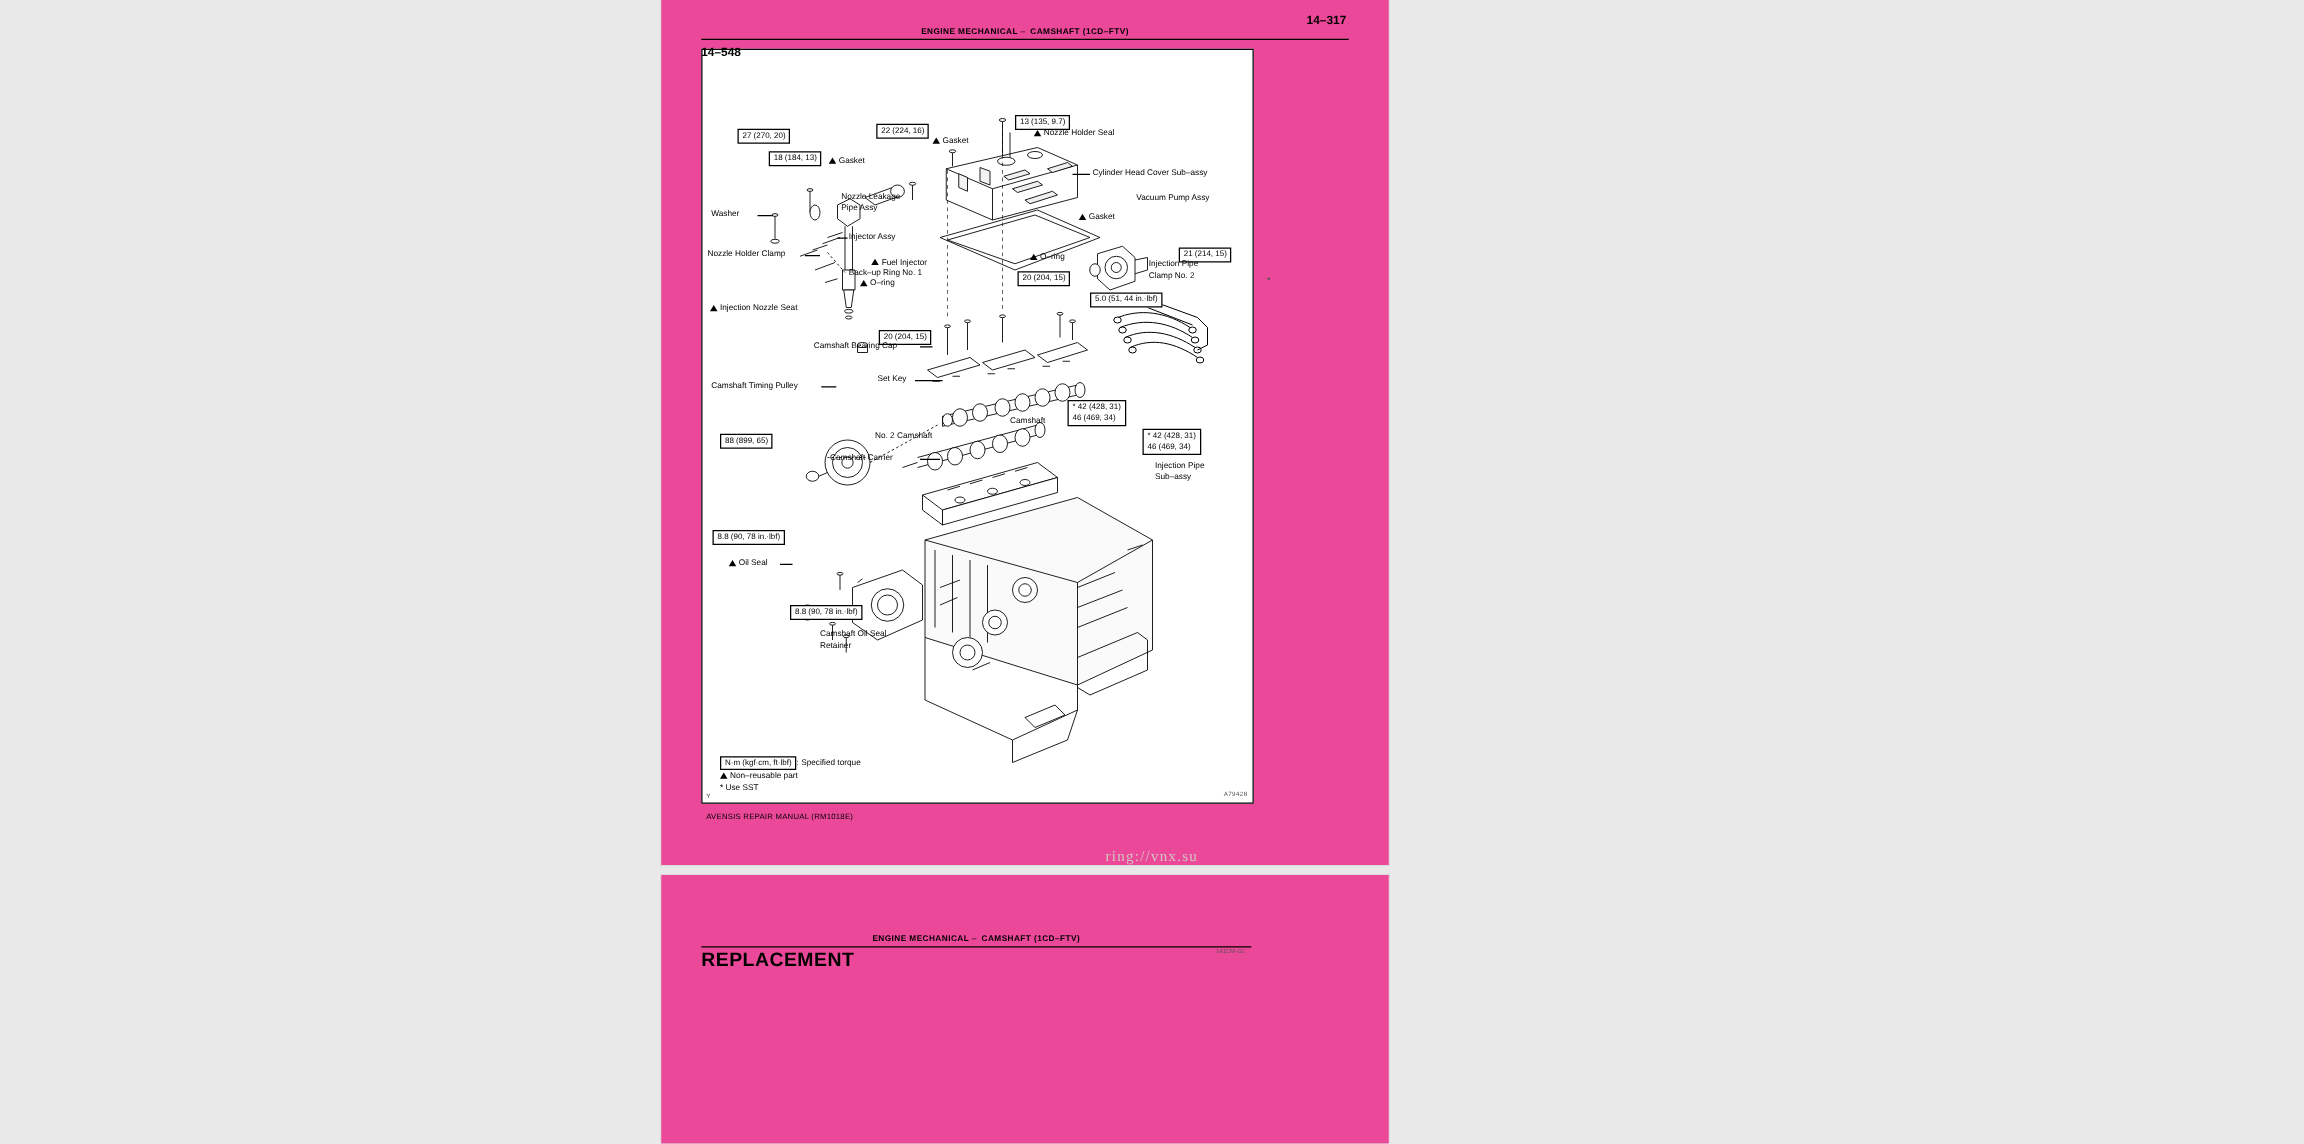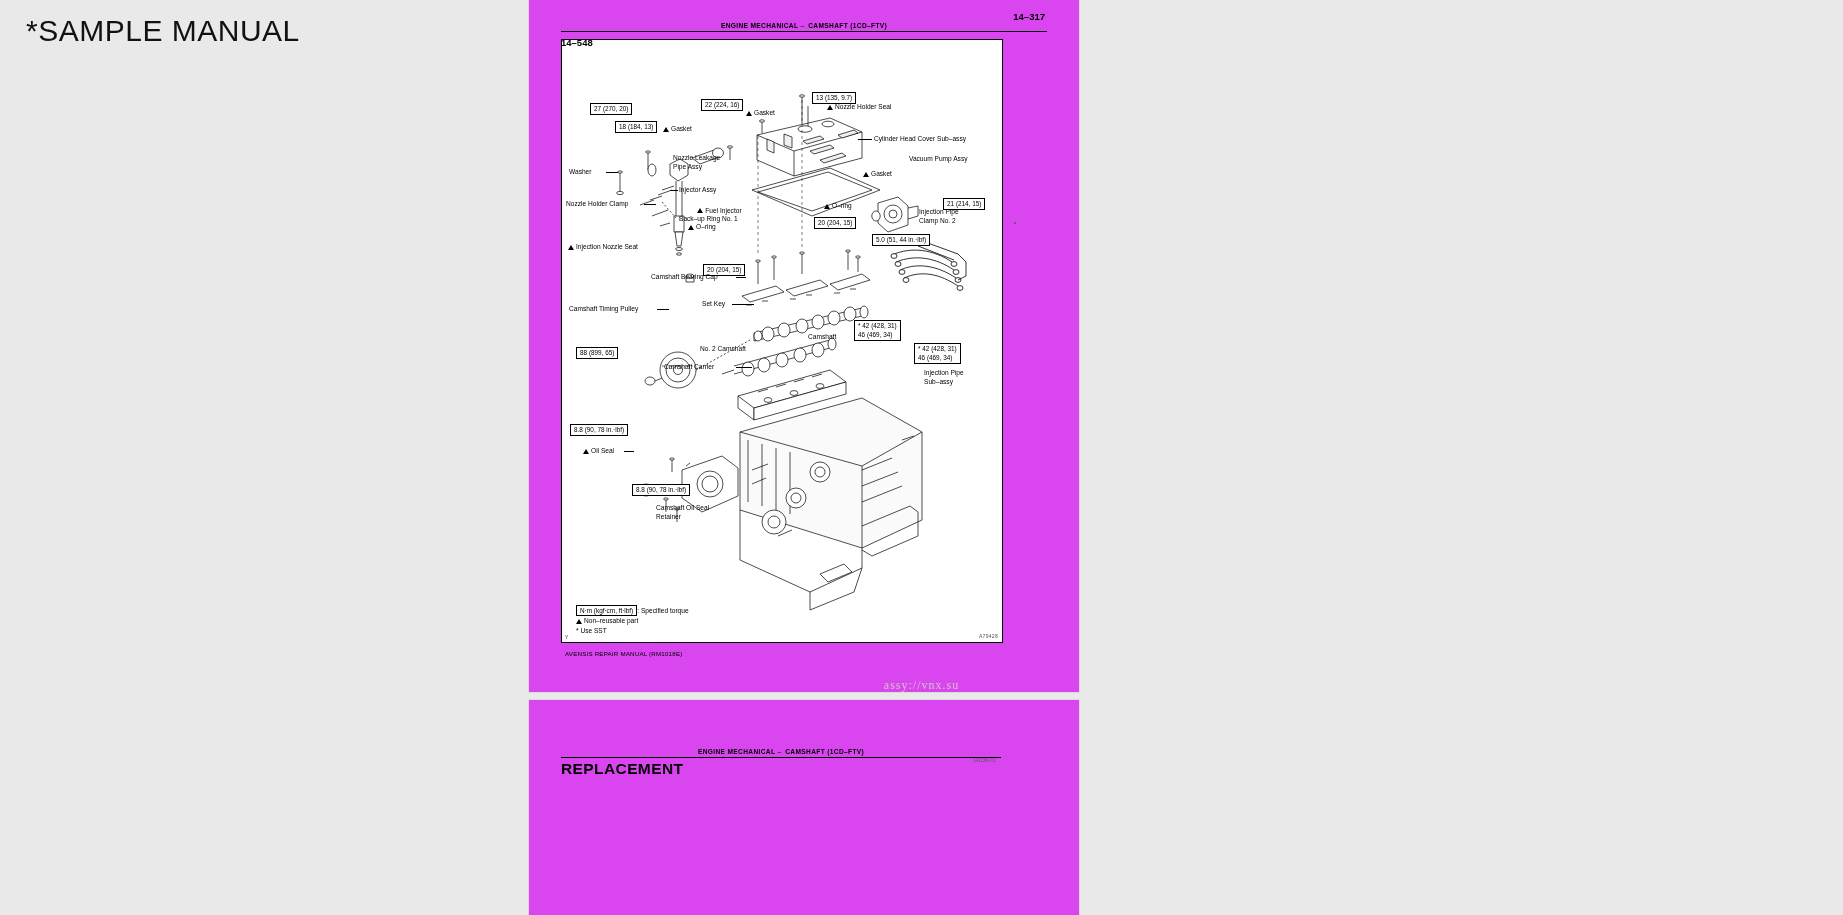--- a/index.html
+++ b/index.html
@@ -20,24 +20,25 @@
     left: 26px;
     top: 14px;
     font-size: 30px;
     color: #111;
     letter-spacing: 0.5px;
     font-family: "Liberation Sans", sans-serif;
   }
   
   .page {
     position: absolute;
-    background: #d946ef;
+    background: #ec4899;
     left: 529px;
     width: 550px;
     box-shadow: 0 0 0 1px #dcdcdc;
+    padding-left: 32px;
   }
   #page-1 { top: 0px; height: 692px; }
   #page-2 { top: 700px; height: 215px; }
 
   .page-num {
     position: absolute;
     font-size: 9.5px;
     font-weight: bold;
     color: #000;
     font-family: "Liberation Sans", sans-serif;
@@ -189,21 +190,20 @@
   }
 
   
   svg.art { position: absolute; left: 0; top: 0; }
 </style>
 </head>
 <body>
 
 <div id="root">
 
-  <div class="sample-label">*SAMPLE MANUAL</div>
 
   <div class="page" id="page-1">
 
     <div class="page-num" id="p1-num">14–317</div>
 
     <div class="running-head" id="p1-head">
       <span>ENGINE MECHANICAL</span>
       <span class="head-sep">–</span>
       <span>CAMSHAFT (1CD–FTV)</span>
     </div>
@@ -541,21 +541,21 @@
         </div>
 
         <div class="y-mark">Y</div>
         <div class="fig-code">A79428</div>
       </div>
     </div>
 
     <div class="footer-line">AVENSIS REPAIR MANUAL   (RM1018E)</div>
   </div>
 
-  <div class="watermark">assy://vnx.su</div>
+  <div class="watermark">ring://vnx.su</div>
   <div class="dot-right"></div>
 
   <div class="page" id="page-2"></div>
 
   <div class="page-num" id="p2-num" style="left:561px;">14–548</div>
 
   <div class="running-head" id="p2-head" style="left:561px; right:auto; width:440px;">
     <span>ENGINE MECHANICAL</span>
     <span class="head-sep">–</span>
     <span>CAMSHAFT (1CD–FTV)</span>

